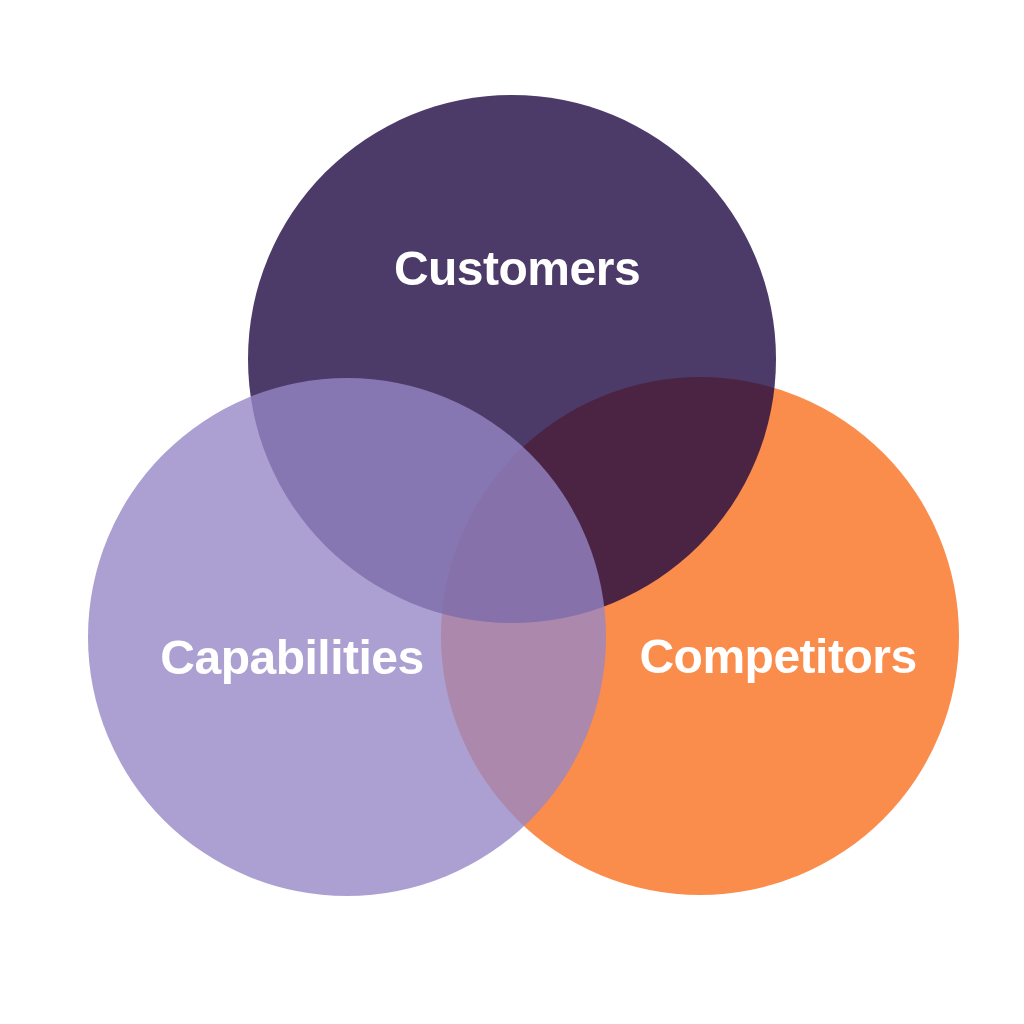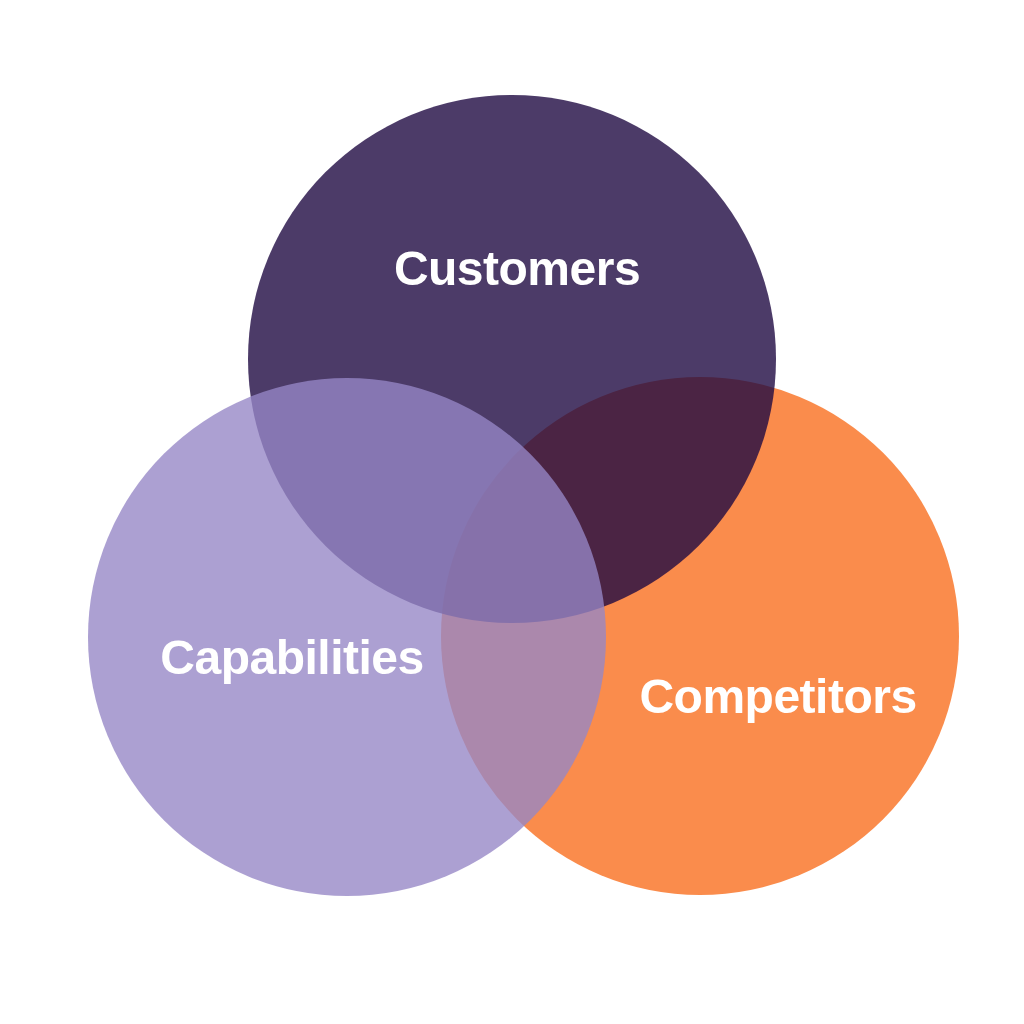--- a/index.html
+++ b/index.html
@@ -56,21 +56,21 @@
       color: #ffffff;
       font-weight: 700;
       font-size: 48px;
       letter-spacing: -0.5px;
       white-space: nowrap;
       z-index: 10;
       user-select: none;
     }
     .label-customers   { left: 517px; top: 268px; }
     .label-capabilities{ left: 292px; top: 657px; }
-    .label-competitors { left: 778px; top: 696px; }
+    .label-competitors { left: 778px; top: 656px; }
   </style>
 </head>
 <body>
 
 <div class="venn-canvas">
   <div class="circle circle-competitors"></div>
   <div class="circle circle-customers"></div>
   <div class="circle circle-capabilities"></div>
 
   <div class="set-label label-customers">Customers</div>

